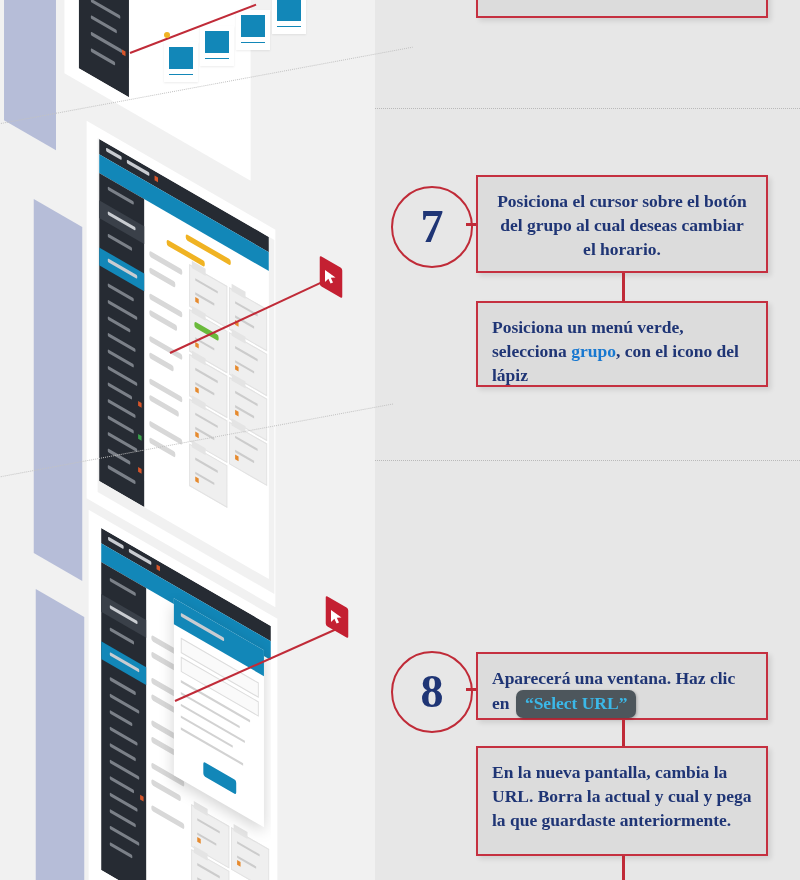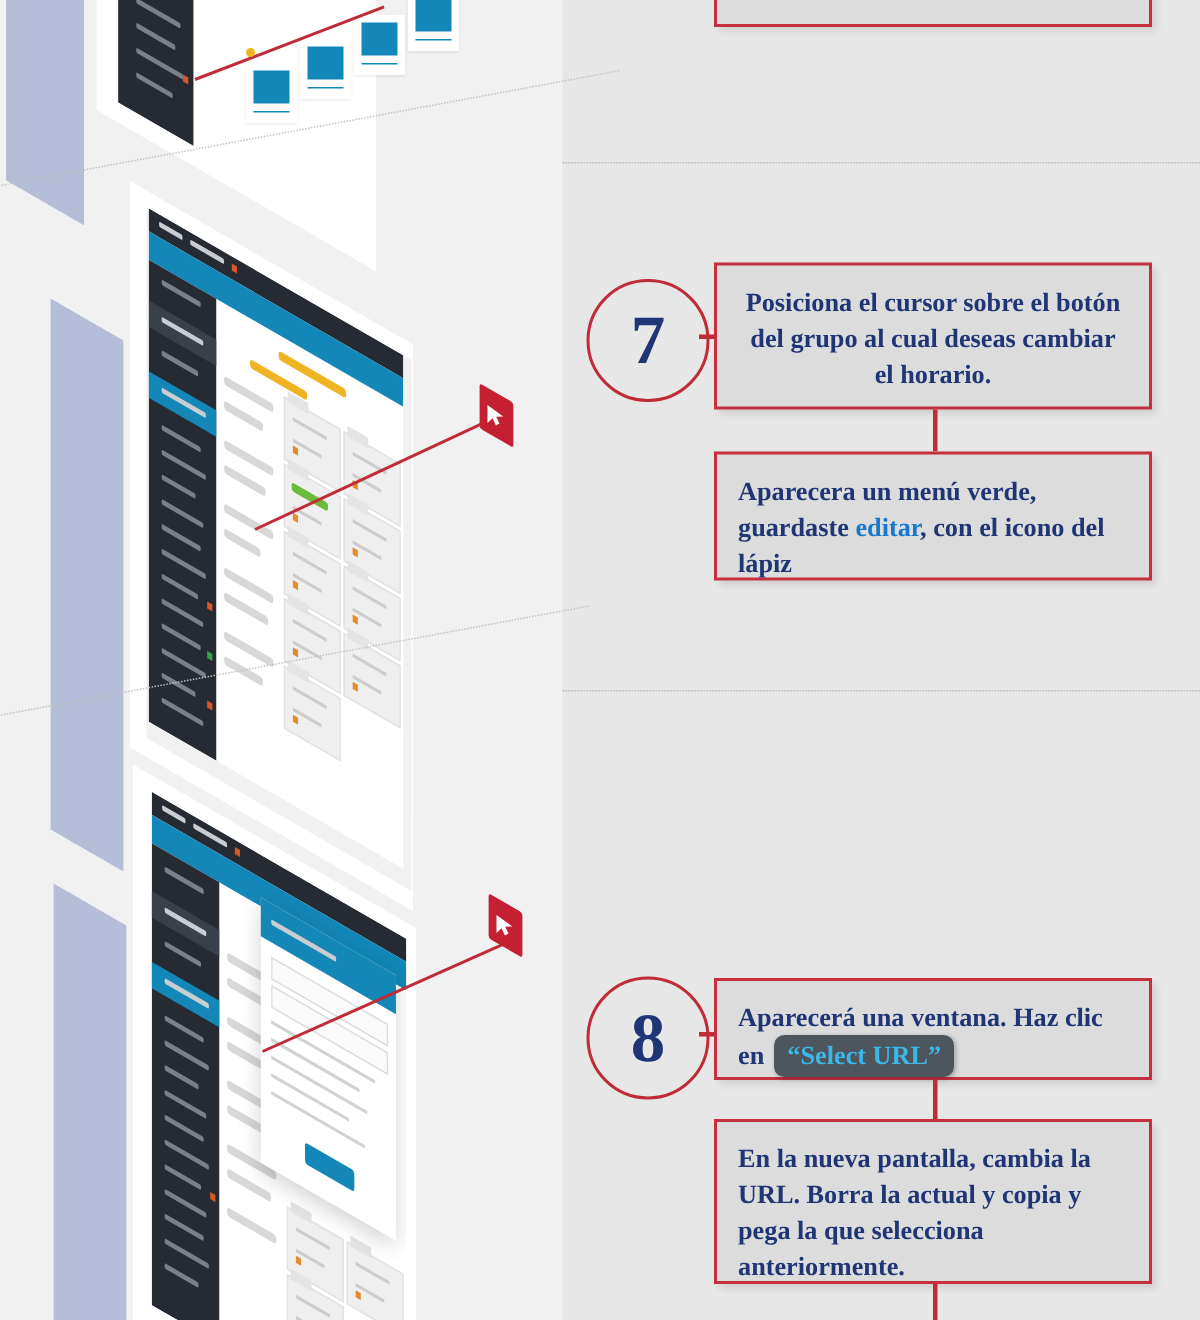--- a/index.html
+++ b/index.html
@@ -387,41 +387,41 @@
     <div class="tbox" style="left:476px;top:175px;width:292px;height:98px;text-align:center;">
       <p>
         <span>Posiciona el cursor sobre el botón del grupo al cual deseas cambiar el horario.</span>
       </p>
     </div>
 
     <div class="vstub" style="left:622px;top:273px;height:28px;"></div>
 
     <div class="tbox" style="left:476px;top:301px;width:292px;height:86px;">
       <p>
-        <span>Aparecera un menú verde, guardaste </span><span class="hl">editar</span><span>, con el icono del lápiz</span>
+        <span>Posiciona un menú verde, selecciona </span><span class="hl">grupo</span><span>, con el icono del lápiz</span>
       </p>
     </div>
   </div>
 
   <div class="step">
     <div class="circle" style="left:391px;top:651px;">
       <span>8</span>
     </div>
     <div class="stub" style="left:466px;top:688px;width:12px;"></div>
 
     <div class="tbox" style="left:476px;top:652px;width:292px;height:68px;">
       <p>
         <span> Aparecerá una ventana. Haz clic en </span><span class="chip">“Select URL”</span>
       </p>
     </div>
 
     <div class="vstub" style="left:622px;top:720px;height:26px;"></div>
 
     <div class="tbox" style="left:476px;top:746px;width:292px;height:110px;">
       <p>
-        <span>En la nueva pantalla, cambia la URL. Borra la actual y copia y pega la que selecciona anteriormente.</span>
+        <span>En la nueva pantalla, cambia la URL. Borra la actual y cual y pega la que guardaste anteriormente.</span>
       </p>
     </div>
 
     <div class="vstub" style="left:622px;top:856px;height:24px;"></div>
   </div>
 
 </div>
 
 </body></html>

